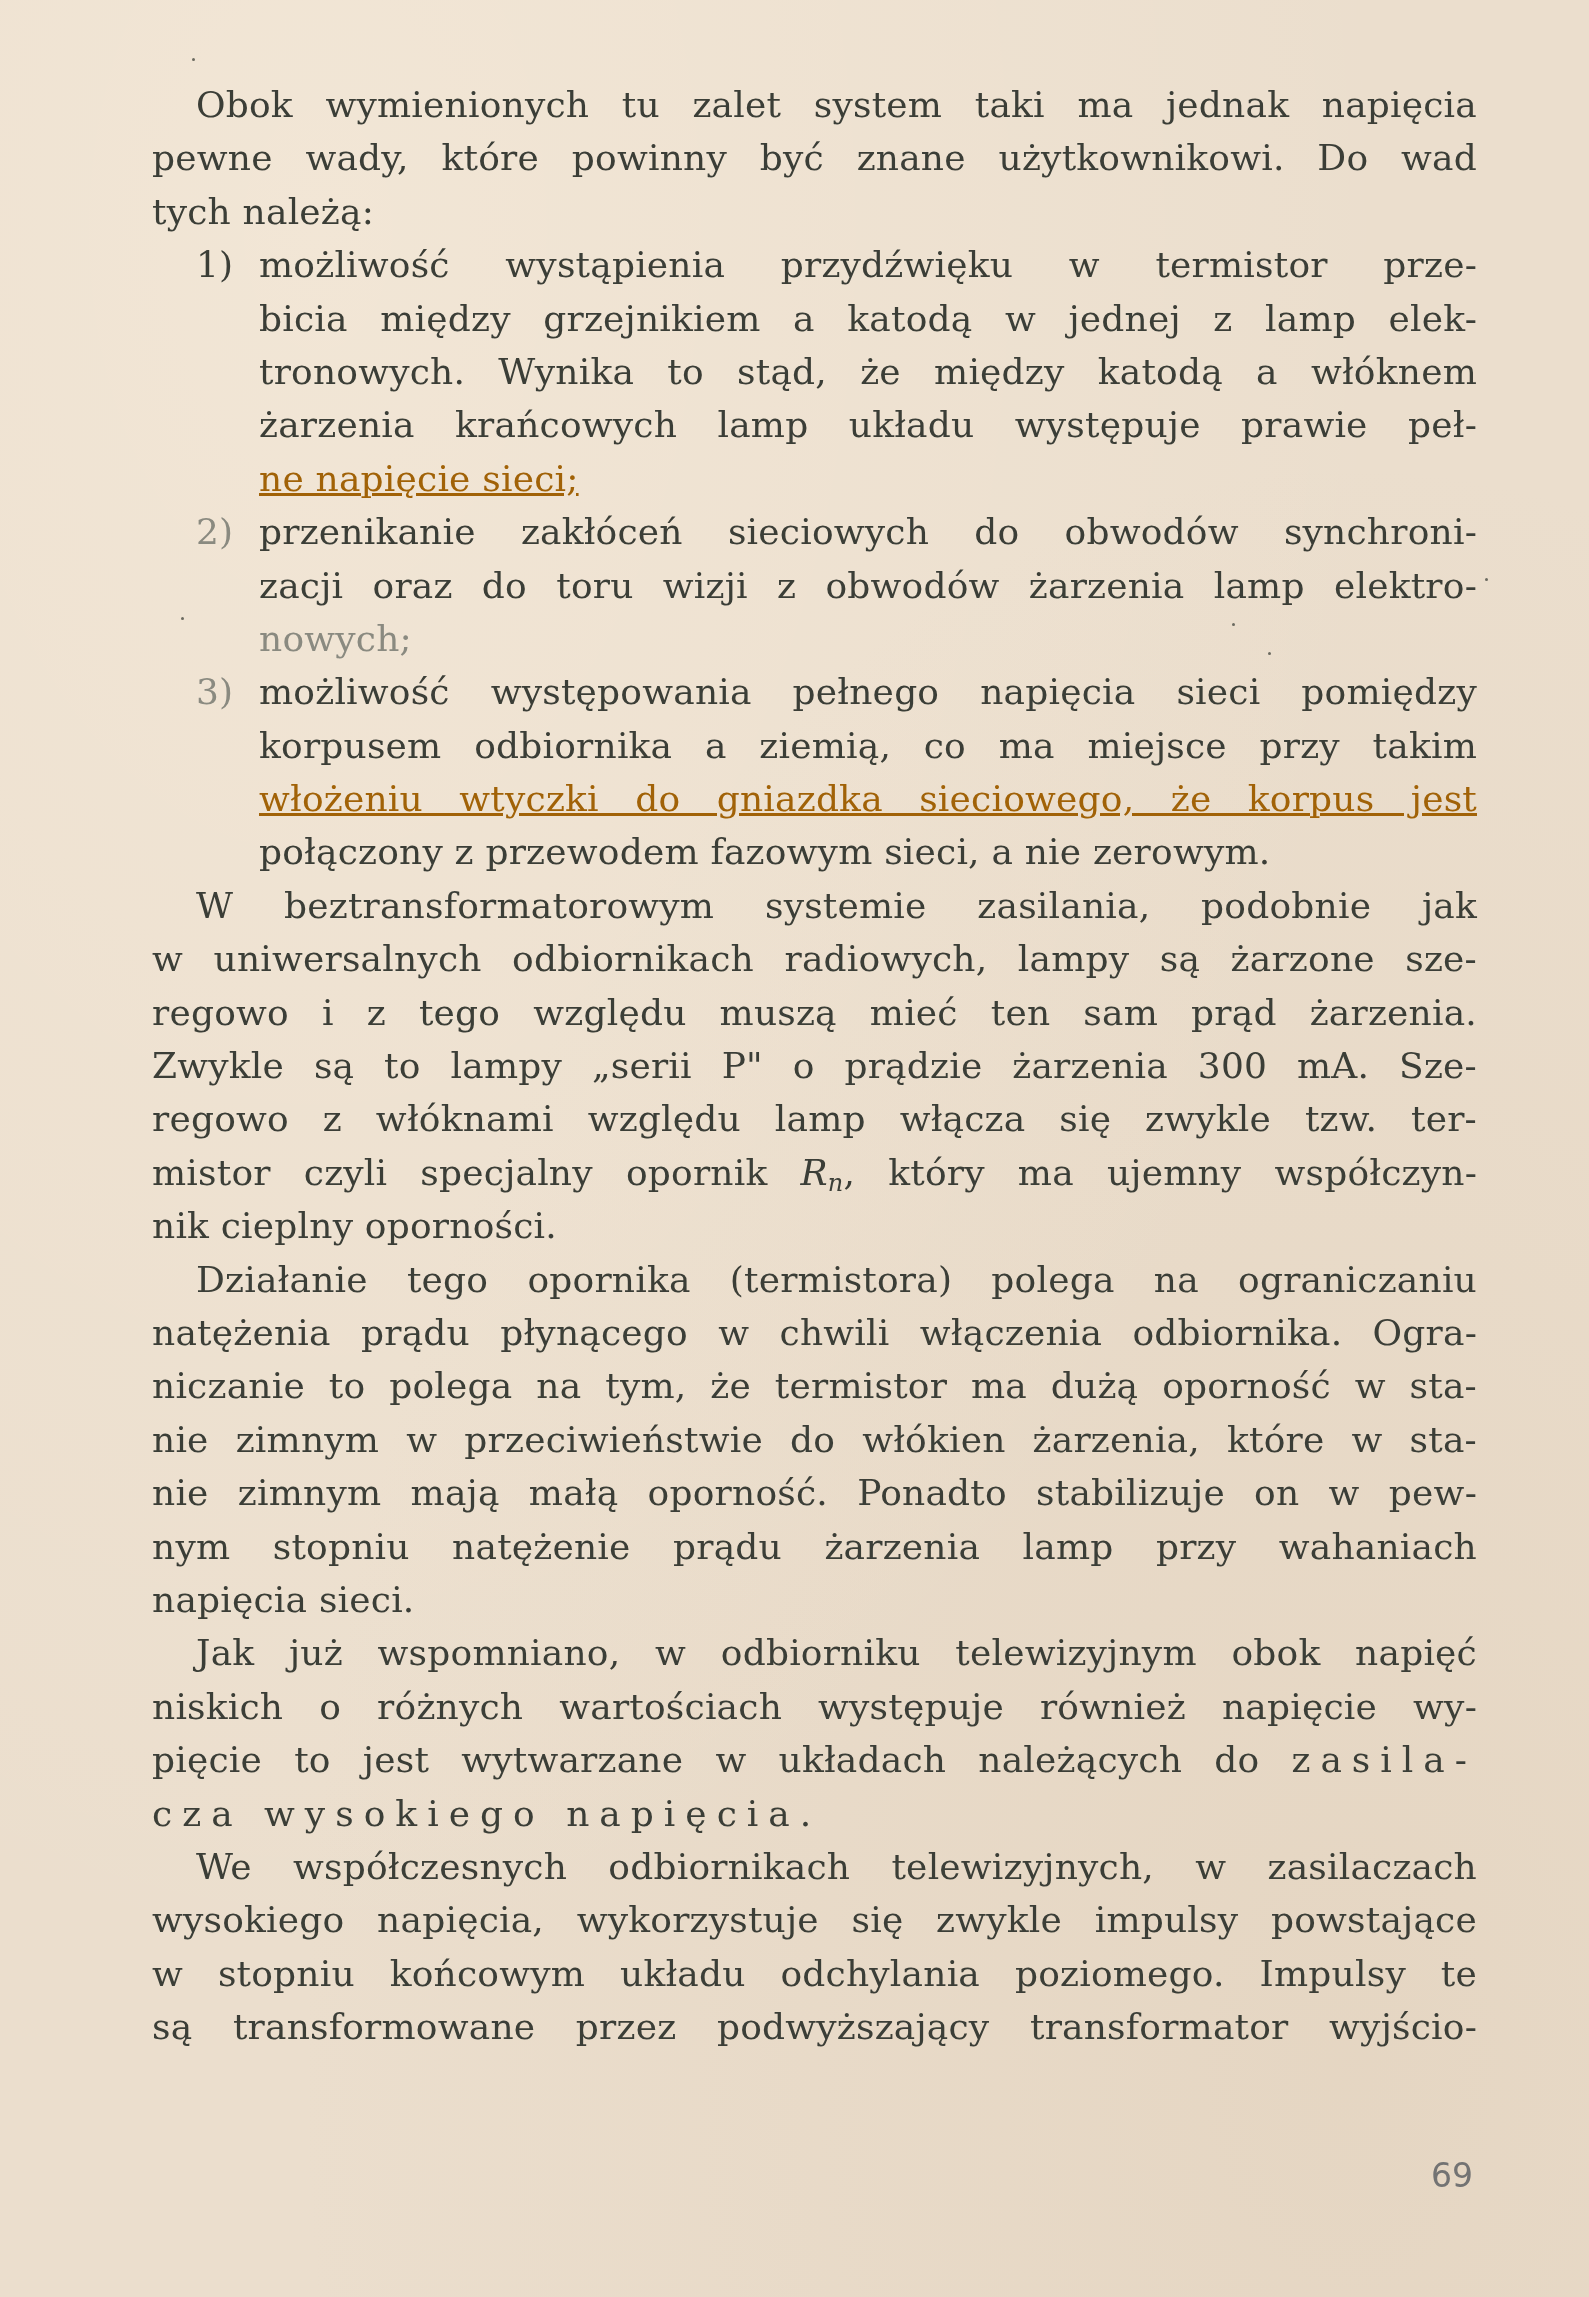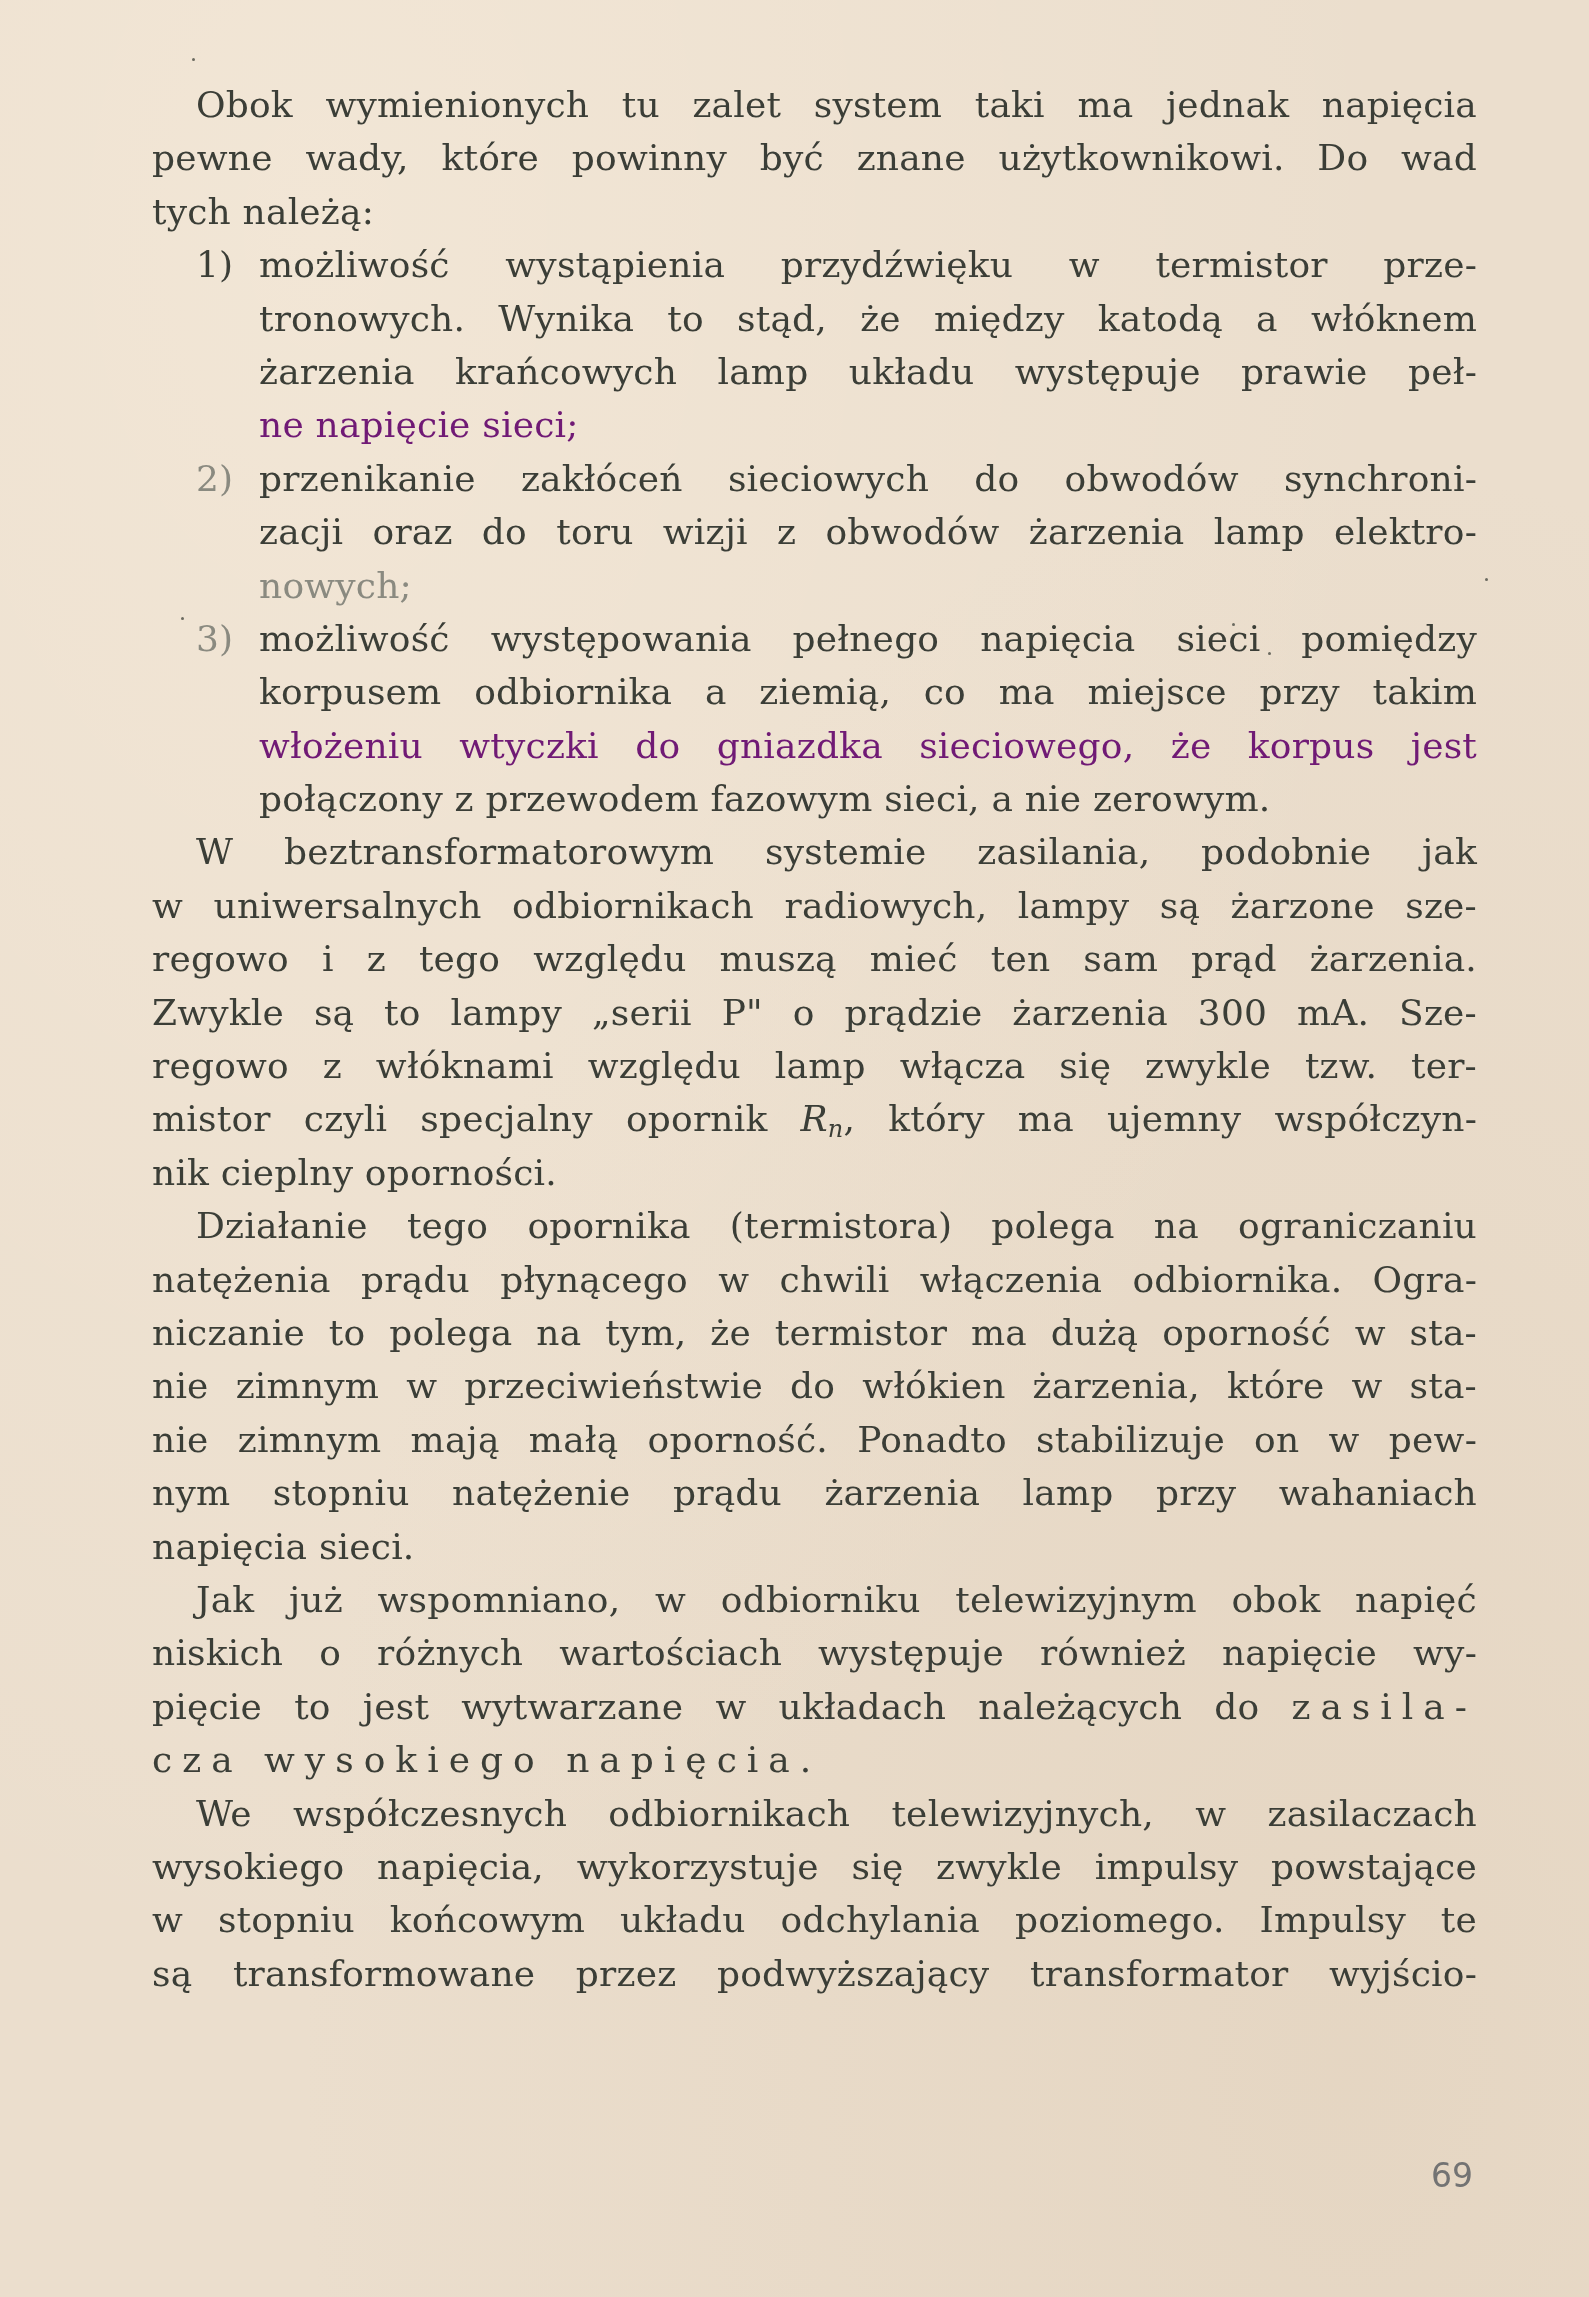--- a/index.html
+++ b/index.html
@@ -49,21 +49,22 @@
       left: 44px;
       top: 0;
     }
     .item-cont {
       padding-left: 107px;
     }
     .faded {
       color: #8a8a80;
     }
     .semi {
-      color: #701a75;
+      color: #a16207;
+      text-decoration: underline;
     }
     .spaced {
       letter-spacing: 10px;
     }
     .italic {
       font-style: italic;
     }
     .sub {
       font-size: 24px;
       vertical-align: -6px;
@@ -91,20 +92,21 @@
 <div class="page">
 
   <div>
     <span class="line indent">Obok wymienionych tu zalet system taki ma jednak napięcia</span>
     <span class="line">pewne wady, które powinny być znane użytkownikowi. Do wad</span>
     <span class="line last">tych należą:</span>
   </div>
 
   <div>
     <span class="line item-first"><span class="num">1)</span><span>możliwość wystąpienia przydźwięku w termistor prze-</span></span>
+    <span class="line item-cont">bicia między grzejnikiem a katodą w jednej z lamp elek-</span>
     <span class="line item-cont">tronowych. Wynika to stąd, że między katodą a włóknem</span>
     <span class="line item-cont">żarzenia krańcowych lamp układu występuje prawie peł-</span>
     <span class="line item-cont last semi">ne napięcie sieci;</span>
   </div>
 
   <div>
     <span class="line item-first"><span class="num faded">2)</span><span>przenikanie zakłóceń sieciowych do obwodów synchroni-</span></span>
     <span class="line item-cont">zacji oraz do toru wizji z obwodów żarzenia lamp elektro-</span>
     <span class="line item-cont last faded">nowych;</span>
   </div>

